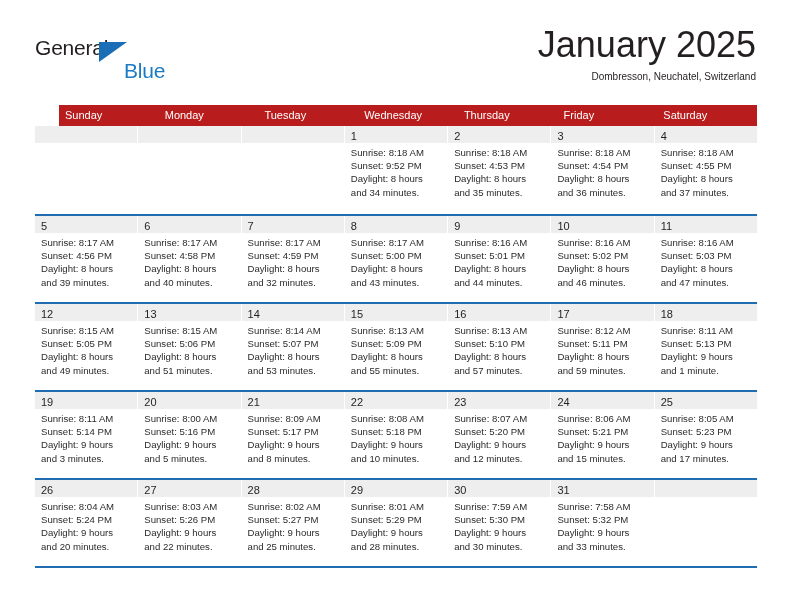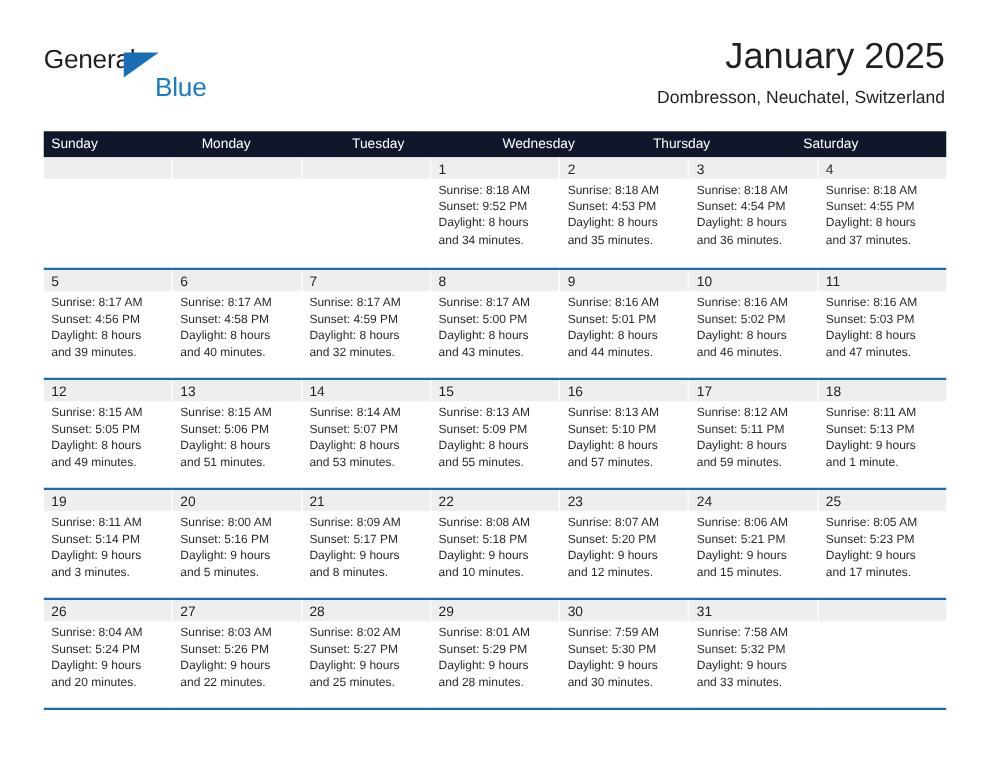--- a/index.html
+++ b/index.html
@@ -64,45 +64,46 @@
     margin-left: 32px;
   }
 
   .title-block {
     position: absolute;
     right: 36px;
     top: 28px;
     text-align: right;
   }
   .cal-title {
-    font-size: 29px;
+    font-size: 36px;
     font-weight: normal;
     color: #231f20;
     line-height: 34px;
     white-space: nowrap;
   }
   .cal-subtitle {
-    font-size: 14px;
+    font-size: 10px;
     color: #231f20;
     line-height: 22px;
     margin-top: 4px;
     white-space: nowrap;
   }
 
   
   .calendar {
     position: absolute;
     left: 35px;
     top: 105px;
     width: 722px;
   }
   .dow-row {
     display: flex;
-    background: #0f172a;
+    background: #b91c1c;
     height: 21px;
+    margin-left: 24px;
   }
   .dow {
     flex: 1 1 0;
     color: #ffffff;
     font-size: 11px;
     line-height: 21px;
     padding-left: 6px;
     box-sizing: border-box;
     white-space: nowrap;
   }
@@ -169,20 +170,21 @@
 
   </div>
 
   <div class="calendar">
     <div class="dow-row" id="dow-row">
         <div class="dow">Sunday</div>
         <div class="dow">Monday</div>
         <div class="dow">Tuesday</div>
         <div class="dow">Wednesday</div>
         <div class="dow">Thursday</div>
+        <div class="dow">Friday</div>
         <div class="dow">Saturday</div>
       </div>
     <div id="weeks-container">
         <div class="week">
           <div class="day">
             <div class="daynum-strip empty"><span class="daynum"></span></div>
             <div class="lines"></div>
           </div>
           <div class="day">
             <div class="daynum-strip empty"><span class="daynum"></span></div>

